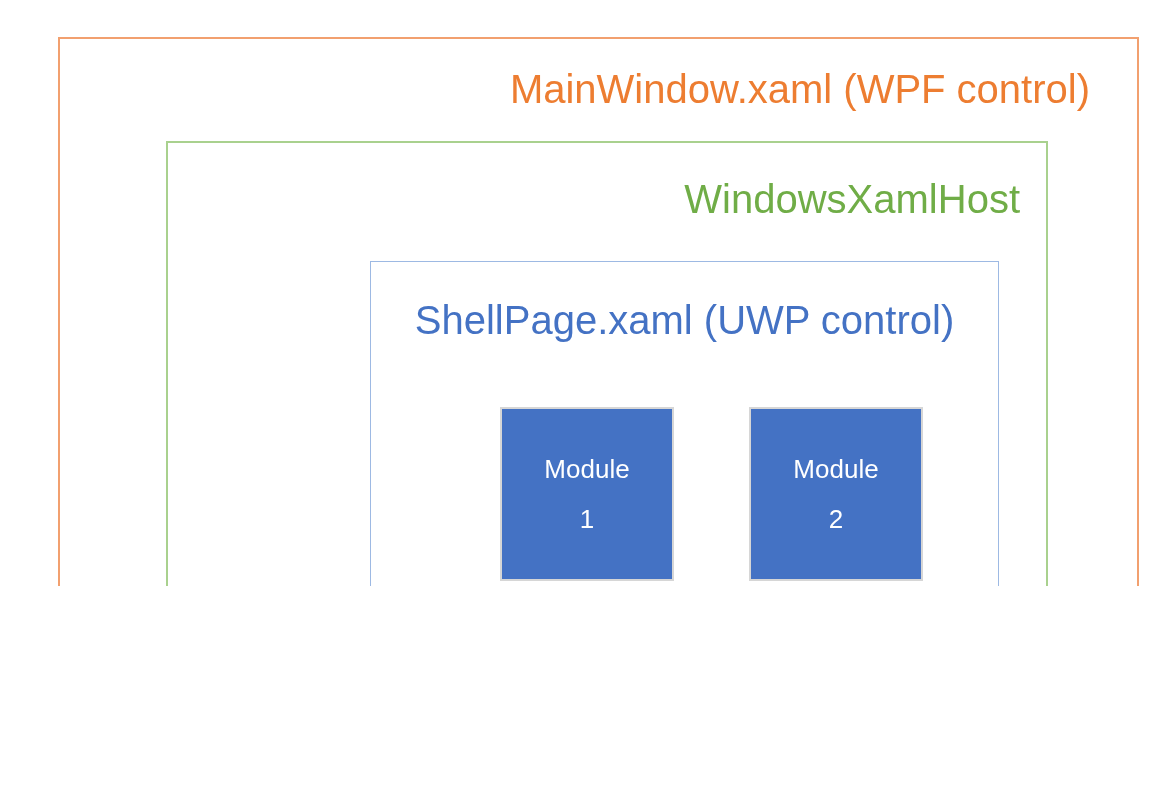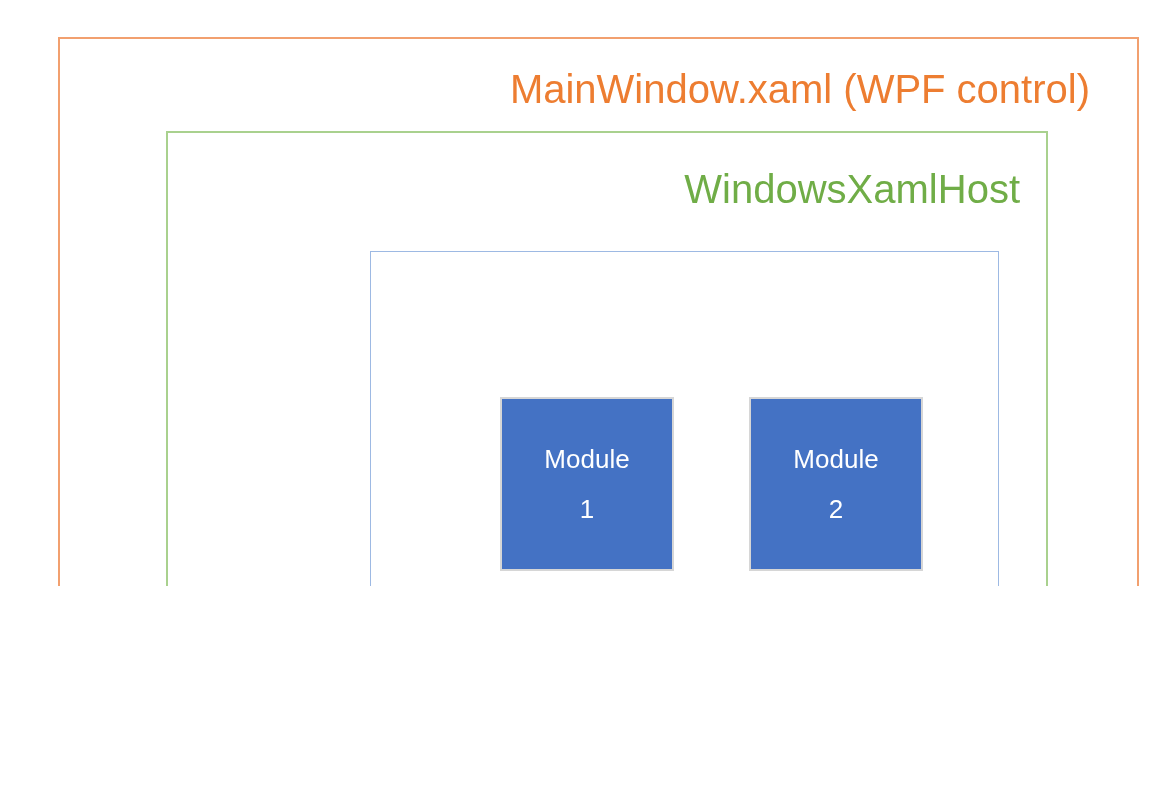--- a/index.html
+++ b/index.html
@@ -22,21 +22,21 @@
   }
   .box-mainwindow {
     left: 58px;
     top: 37px;
     width: 1081px;
     height: 726px;
     border: 2px solid #F2A06F;
   }
   .box-xamlhost {
     left: 106px;
-    top: 92px;
+    top: 102px;
     width: 882px;
     height: 577px;
     border: 2px solid #A9D18E;
   }
   .box-shellpage {
     left: 202px;
     top: 118px;
     width: 629px;
     height: 398px;
     border: 1px solid #9DB9E3;
@@ -89,20 +89,21 @@
 
 <div class="canvas">
 
   <div class="box box-mainwindow">
     <div class="label label-mainwindow">MainWindow.xaml (WPF control)</div>
 
     <div class="box box-xamlhost">
       <div class="label label-xamlhost">WindowsXamlHost</div>
 
       <div class="box box-shellpage">
+        <div class="label label-shellpage">ShellPage.xaml (UWP control)</div>
 
         <div class="module module-1">
           <div>Module</div>
           <div>1</div>
         </div>
 
         <div class="module module-2">
           <div>Module</div>
           <div>2</div>
         </div>

